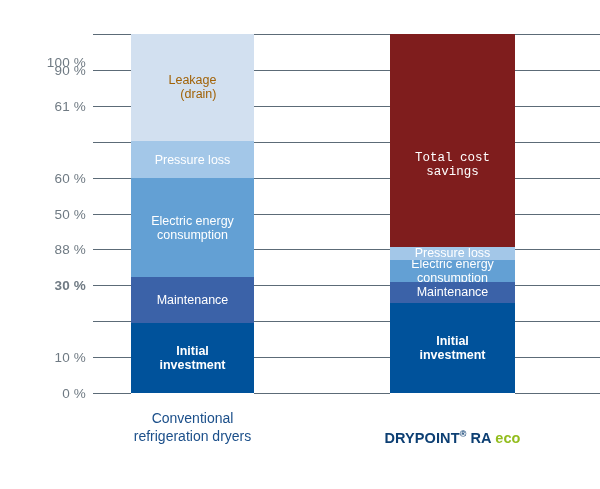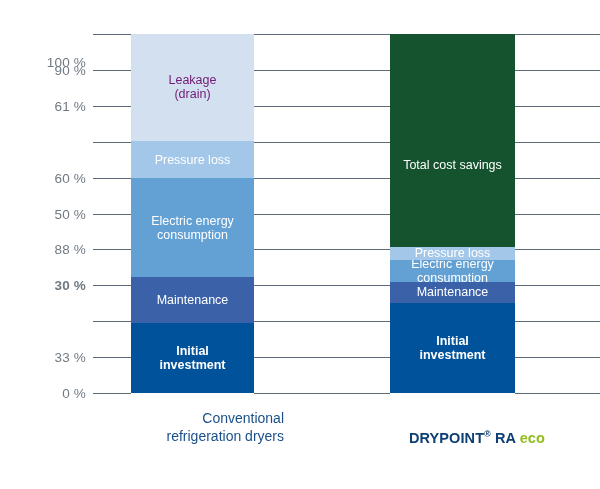--- a/index.html
+++ b/index.html
@@ -79,28 +79,28 @@
     text-align: center;
     box-sizing: border-box;
     overflow: hidden;
   }
   .segment .seg-label {
     font-size: 12.5px;
     line-height: 1.12;
     white-space: pre-line;
     padding: 0 3px;
   }
-  .segment.light .seg-label  { color: #701a75; }
+  .segment.light .seg-label  { color: #a16207; text-align: right; }
   .segment.onfill .seg-label { color: #ffffff; }
   .segment.bold .seg-label   { font-weight: bold; }
 
   
   .cat-label {
     position: absolute;
-    text-align: right;
+    text-align: center;
     font-size: 14px;
     line-height: 1.25;
     color: #1b4f8a;
     white-space: pre-line;
   }
   .cat-label.brand {
     font-weight: bold;
     font-size: 14.5px;
     letter-spacing: 0.1px;
   }
@@ -118,21 +118,21 @@
 <div id="chart-root">
 
   <div class="y-axis">
       <div class="y-tick-label" style="top: 34px; margin-top: 28px;">100 %</div>
       <div class="y-tick-label" style="top: 69.9px;">90 %</div>
       <div class="y-tick-label" style="top: 105.8px;">61 %</div>
       <div class="y-tick-label" style="top: 177.6px;">60 %</div>
       <div class="y-tick-label" style="top: 213.5px;">50 %</div>
       <div class="y-tick-label" style="top: 249.4px;">88 %</div>
       <div class="y-tick-label" style="top: 285.3px; font-weight: bold;">30 %</div>
-      <div class="y-tick-label" style="top: 357.1px;">33 %</div>
+      <div class="y-tick-label" style="top: 357.1px;">10 %</div>
       <div class="y-tick-label" style="top: 393px;">0 %</div>
     </div>
 
   <div class="gridlines">
       <div class="gridline seg-left" style="top: 34px;"></div>
       <div class="gridline seg-mid" style="top: 34px;"></div>
       <div class="gridline seg-right" style="top: 34px;"></div>
       <div class="gridline seg-left" style="top: 70px;"></div>
       <div class="gridline seg-mid" style="top: 70px;"></div>
       <div class="gridline seg-right" style="top: 70px;"></div>
@@ -180,21 +180,21 @@
         </div>
         <div class="segment onfill" style="background: rgb(59, 98, 168); top: 243.402px; height: 45.593px;">
           <span class="seg-label">Maintenance</span>
         </div>
         <div class="segment onfill bold" style="background: rgb(0, 82, 155); top: 288.995px; height: 70.005px;">
           <span class="seg-label">Initial
 investment</span>
         </div>
       </div>
     <div class="bar" id="bar-drypoint" style="left: 390px; width: 125px; top: 34px; height: 359px;">
-        <div class="segment onfill" style="background: #14532d; top: 0px; height: 262px;">
+        <div class="segment onfill" style="background: #7f1d1d; top: 0px; height: 262px; font-family: Liberation Mono, monospace;">
           <span class="seg-label">Total cost savings</span>
         </div>
         <div class="segment onfill" style="background: rgb(163, 199, 232); top: 212.528px; height: 13.642px;">
           <span class="seg-label">Pressure loss</span>
         </div>
         <div class="segment onfill" style="background: rgb(99, 160, 212); top: 226.17px; height: 21.54px;">
           <span class="seg-label">Electric energy
 consumption</span>
         </div>
         <div class="segment onfill" style="background: rgb(59, 98, 168); top: 247.71px; height: 21.54px;">

